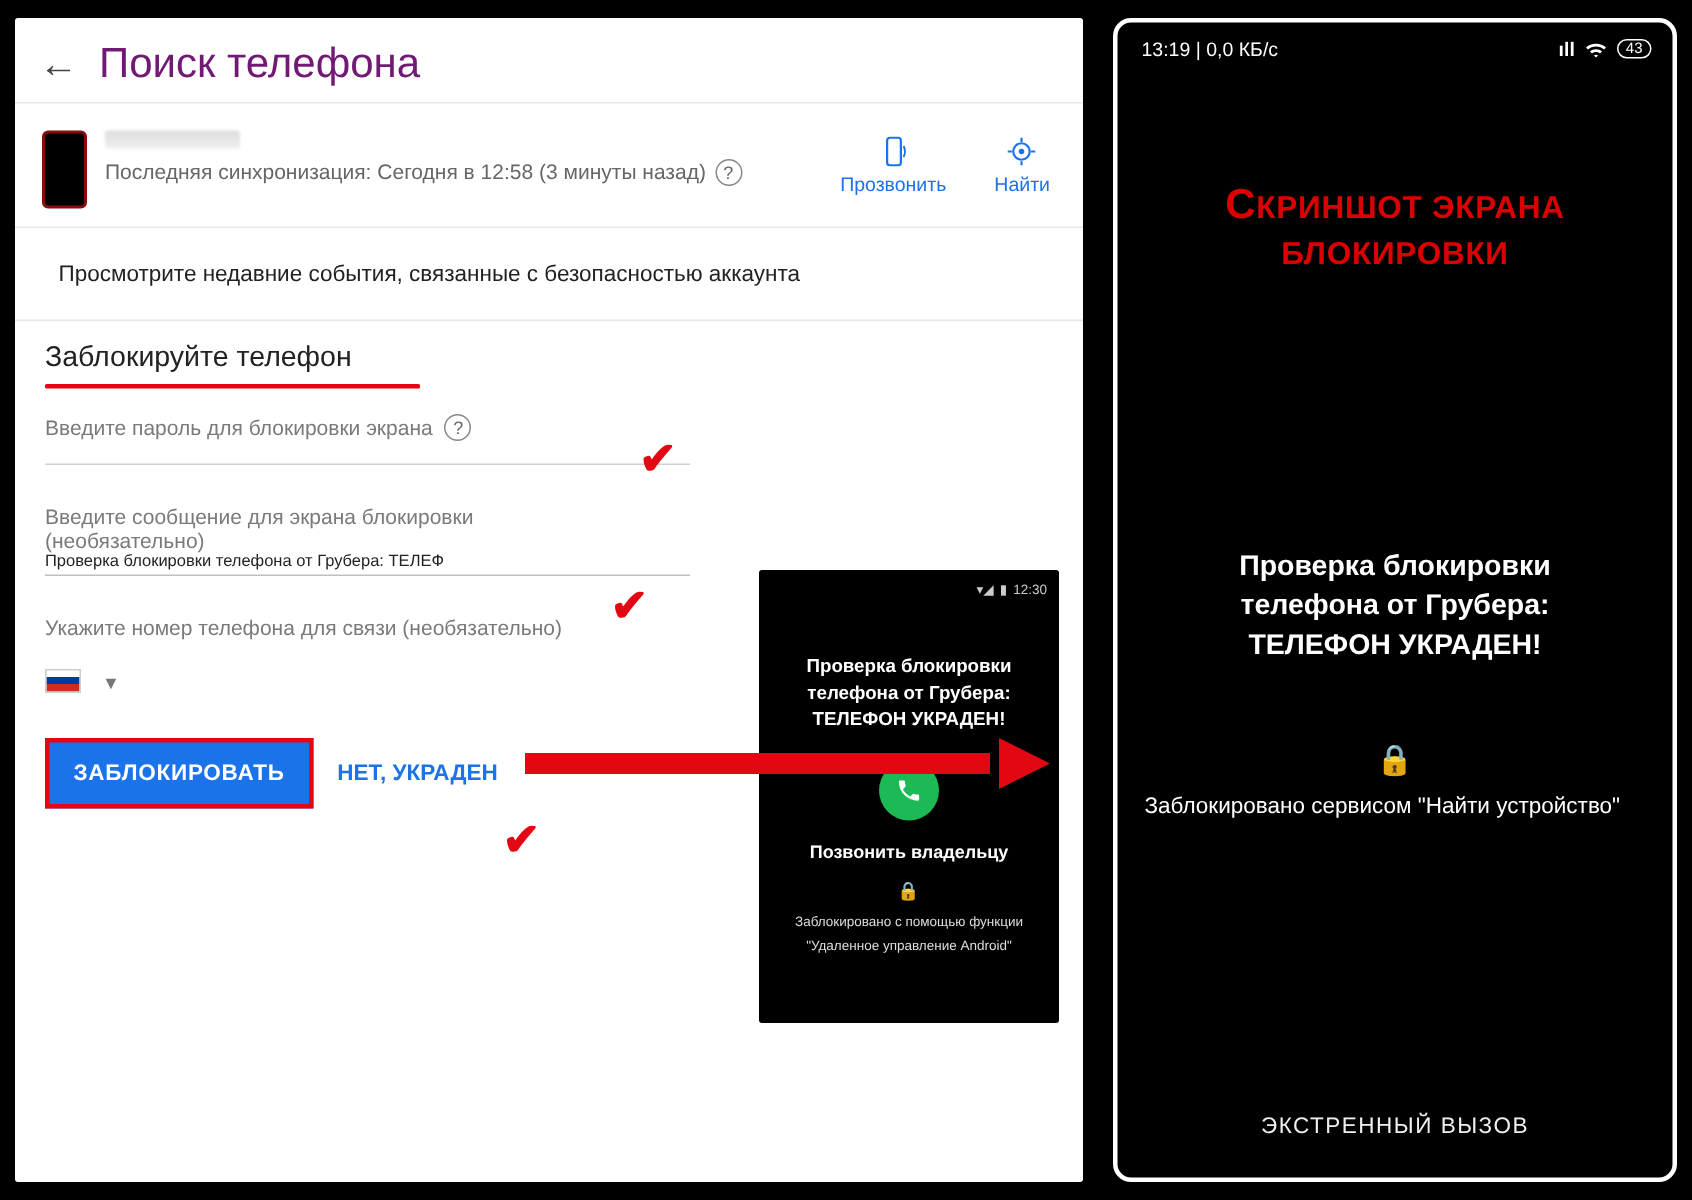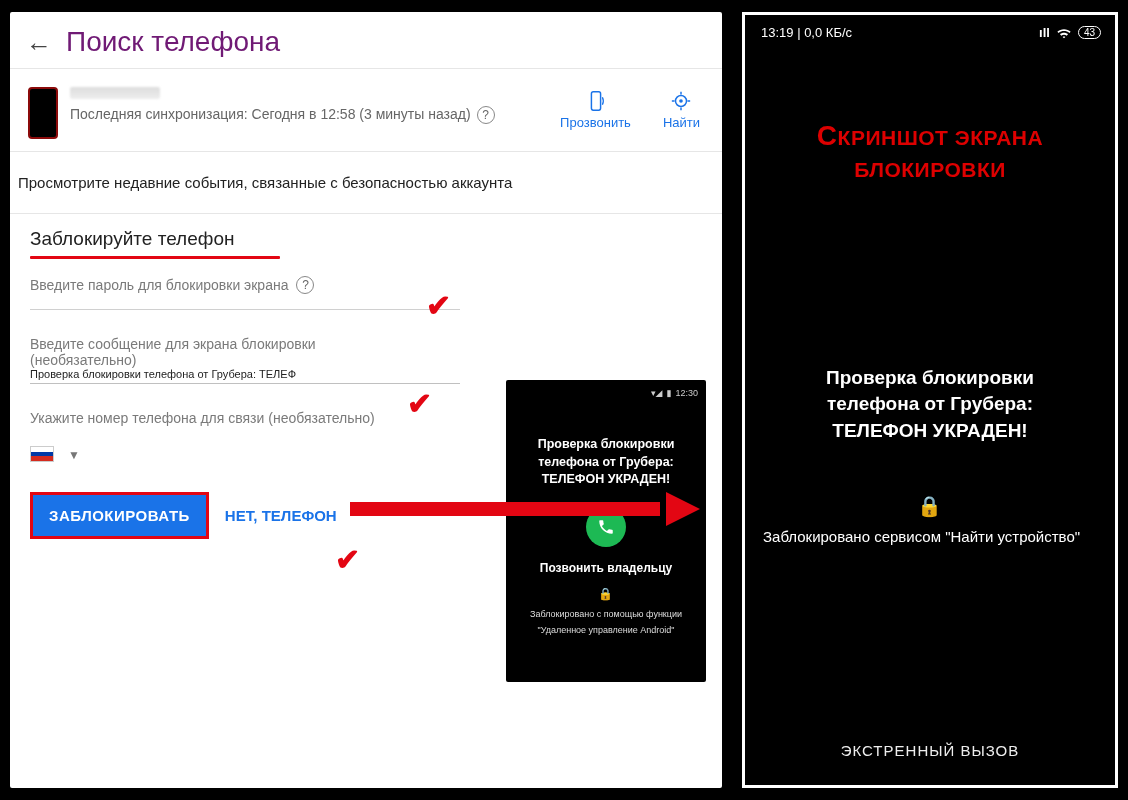--- a/index.html
+++ b/index.html
@@ -61,21 +61,21 @@
   }
   .sync-text { color: #666; font-size: 14px; line-height: 1.4; }
   .help-circle {
     display:inline-flex; align-items:center; justify-content:center;
     width:18px; height:18px; border:1.2px solid #888; border-radius:50%;
     font-size:12px; color:#666; margin-left:2px; vertical-align:middle;
   }
   .device-actions { display: flex; gap: 32px; padding-right: 6px; margin-left: 48px; }
   .dact { display:flex; flex-direction:column; align-items:center; color:#1a73e8; font-size:13px; cursor:pointer;}
   .dact svg { width:22px; height:28px; }
-  .events-row { padding: 22px 8px; font-size: 15px; color: #222; }
+  .events-row { padding: 22px 29px; font-size: 15px; color: #222; }
   .section-lock { padding: 14px 20px 10px 20px; position: relative; }
   .section-title { font-size: 19px; color: #222; margin-bottom: 6px; }
   .red-underline { position:absolute; left:20px; top:42px; width:250px; height:3px; background:#e30613; border-radius:1px;}
   .field-label { color:#7a7a7a; font-size:14px; margin-top:26px; display:flex; align-items:center; gap:6px;}
   .line-input-empty { border-bottom:1px solid #d0d0d0; height:10px; margin-top:6px; width:430px;}
   .msg-value { font-size:11px; color:#222; width:430px; white-space:nowrap; overflow:hidden;}
   .msg-value-line { border-bottom:1px solid #c0c0c0; height:4px; width:430px;}
   .phone-row { display:flex; align-items:flex-end; gap:10px; margin-top:20px;}
   .flag { width:24px; height:16px; background: linear-gradient(#fff 33%, #0039a6 33%, #0039a6 66%, #d52b1e 66%); border:1px solid #ccc;}
   .caret-down { font-size:12px; color:#777; margin-left:4px;}
@@ -108,21 +108,21 @@
   .mini-msg { text-align:center; font-size:12.5px; font-weight:600; margin-top:38px; line-height:1.4;}
   .call-circle { width:40px; height:40px; border-radius:50%; background:#1db954; margin-top:18px; display:flex; align-items:center; justify-content:center;}
   .mini-owner { font-size:12px; font-weight:600; margin-top:14px;}
   .mini-lock { margin-top:12px; font-size:12px;}
   .mini-sub1 { font-size:9px; margin-top:8px; color:#ddd; text-align:center;}
   .mini-sub2 { font-size:9px; margin-top:6px; color:#ddd; text-align:center;}
 
   
   .panel-right {
     width:376px; height:776px; background:#000;
-    border:3px solid #fff; border-radius:0;
+    border:3px solid #fff; border-radius:12px;
     display:flex; flex-direction:column; color:#fff; position:relative;
   }
   .status-bar { display:flex; justify-content:space-between; padding:10px 14px 4px 16px; font-size:13px;}
   .status-icons { display:flex; gap:6px; align-items:center;}
   .sig { font-weight:600; }
   .red-title { color:#d00; font-weight:700; text-align:center; font-size:21px; line-height:1.4; margin-top:72px; letter-spacing:.5px;}
   .red-title .big { font-size:28px;}
   .lock-msg { text-align:center; font-size:19px; font-weight:600; margin-top:180px; line-height:1.4; padding:0 24px;}
   .lock-icon { text-align:center; margin-top:50px; font-size:20px;}
   .blocked-text { font-size:15px; padding:8px 18px 0 18px; line-height:1.4;}
@@ -215,21 +215,21 @@
         </svg>
     </div>
     <div class="mini-owner">Позвонить владельцу</div>
     <div class="mini-lock">🔒</div>
     <div class="mini-sub1">Заблокировано с помощью функции</div>
     <div class="mini-sub2">"Удаленное управление Android"</div>
   </div>
 
   <div class="actions-row">
     <button class="btn-primary">ЗАБЛОКИРОВАТЬ</button>
-    <span class="btn-text">НЕТ, ТЕЛЕФОН</span>
+    <span class="btn-text">НЕТ, УКРАДЕН</span>
     <div class="arrow-right">
       <div class="shaft"></div>
         <div class="head"></div>
     </div>
   </div>
 </div>
 
 <div class="panel-right">
   <div class="status-bar">
     <span>13:19 | 0,0 КБ/с</span>

